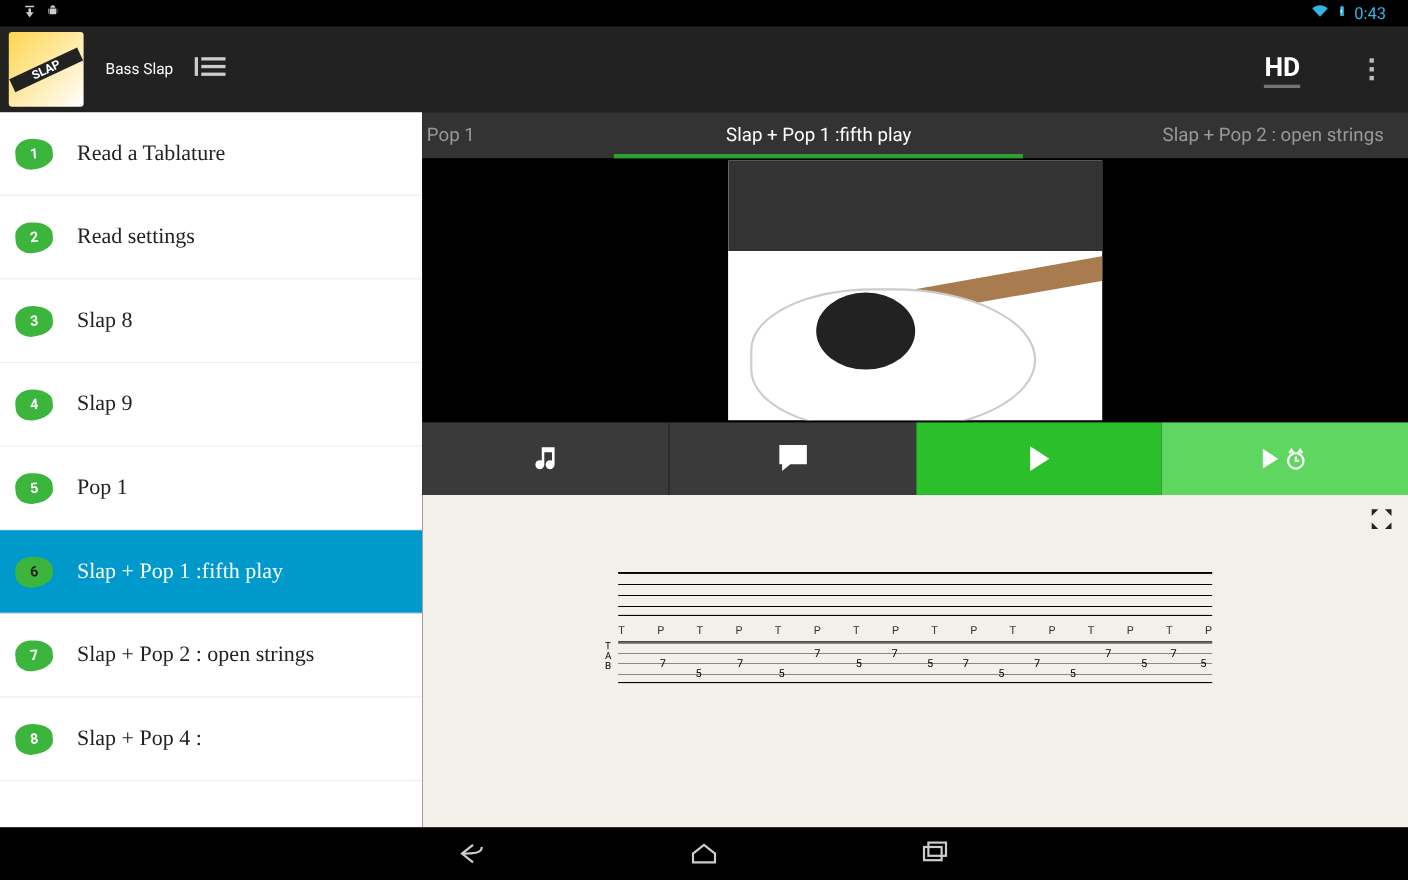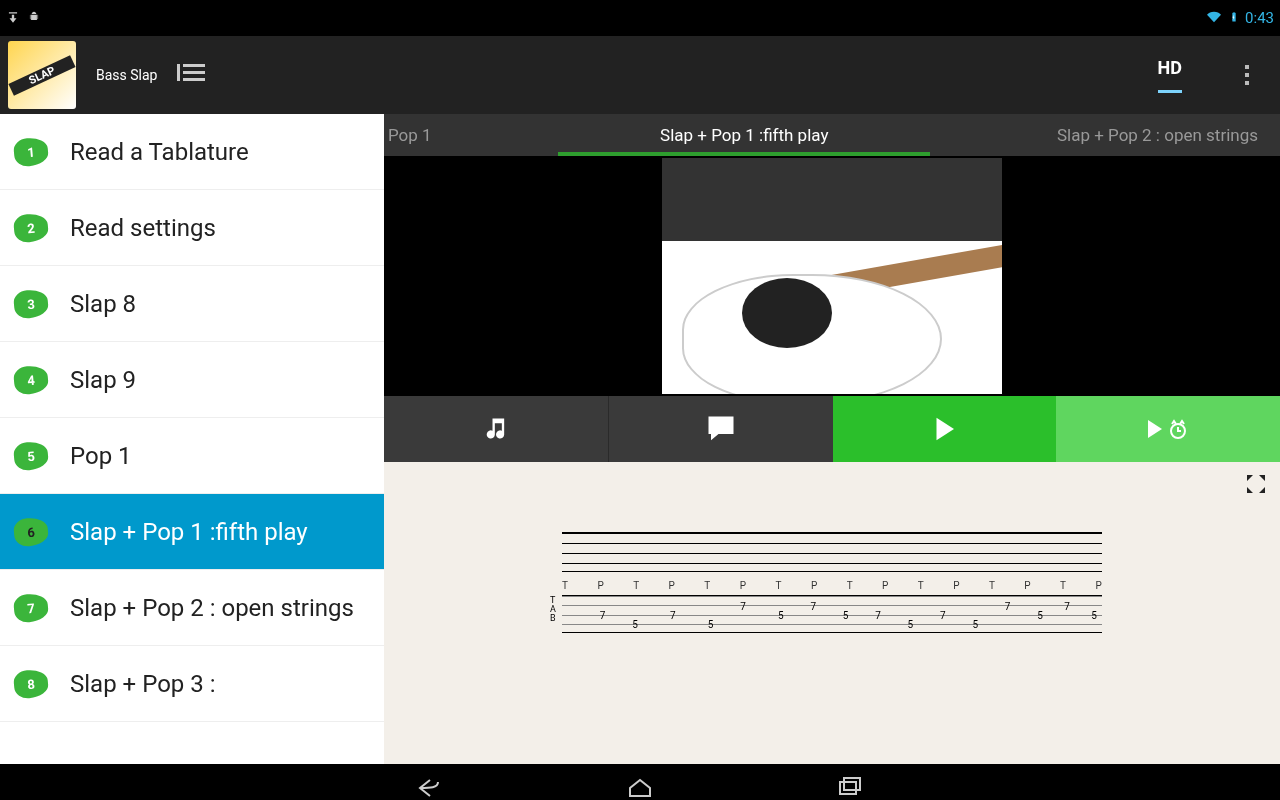--- a/index.html
+++ b/index.html
@@ -1,40 +1,40 @@
 <!DOCTYPE html>
 <html><head>
 <meta charset="utf-8">
 <style>
   * { margin: 0; padding: 0; box-sizing: border-box; font-family: Roboto, Arial, sans-serif; }
   body { width: 1280px; height: 800px; background: #000; overflow: hidden; }
 
   
-  .status-bar { height: 36px; background: #000; color: #fff; display: flex; align-items: center; padding: 0 6px; font-size: 14px; }
+  .status-bar { height: 24px; background: #000; color: #fff; display: flex; align-items: center; padding: 0 20px; font-size: 14px; }
   .status-left { display: flex; gap: 6px; }
   .status-right { margin-left: auto; display: flex; gap: 6px; align-items: center; color: #33b5e5; }
   .status-right .time { color: #33b5e5; font-size: 15px; }
 
   
   .action-bar { height: 78px; background: #222; display: flex; align-items: center; padding: 0 8px; gap: 20px; }
   .app-icon { width: 68px; height: 68px; background: linear-gradient(135deg,#ffd54f,#fff); border-radius: 3px; display:flex; align-items:center; justify-content:center; font-size:10px; color:#000; font-weight:bold; flex-direction:column; overflow:hidden; }
   .app-icon .slap-band { background:#222;color:#fff;width:100%;text-align:center;transform:rotate(-25deg);font-size:11px; }
   .app-title { color: #fff; font-size: 14px; }
-  .hd-badge { margin-left: auto; color: #fff; font-size: 18px; font-weight: bold; border-bottom: 3px solid #7dd3fc; padding-bottom:12px;}
+  .hd-badge { margin-left: auto; color: #fff; font-size: 24px; font-weight: bold; border-bottom: 3px solid #737373; padding-bottom:2px;}
   .overflow { width: 30px; display:flex; flex-direction:column; gap:4px; align-items:center; margin-left:30px; margin-right:10px;}
   .overflow span { width:4px; height:4px; background:#bbb; }
 
   
   .main { display:flex; height: calc(800px - 24px - 78px - 48px); }
 
   
   .sidebar { width: 384px; background:#fff; overflow:hidden; display:flex; flex-direction:column; }
   .list-item { display:flex; align-items:center; gap:22px; padding:16px 14px; border-bottom:1px solid #eee; min-height:76px; }
   .list-item.selected { background:#0099cc; color:#fff; }
-  .list-item .label { font-size:24px; color:#222; }
+  .list-item .label { font-size:20px; color:#222;font-family:Liberation Serif, serif; }
   .list-item.selected .label { color:#fff; }
   .pick-badge { width:34px; height:28px; background:#3bb53b; border-radius:50% 70% 70% 50% / 50% 50% 50% 50%; transform:rotate(-5deg); display:flex; align-items:center; justify-content:center; font-size:13px; color:#fff; font-weight:bold; flex:0 0 34px; }
   .list-item.selected .pick-badge{ background:#3bb53b; color:#222; }
 
   
   .content { flex:1; display:flex; flex-direction:column; background:#000; }
   .tabs { height:42px; background:#333; display:flex; align-items:stretch; color:#ccc; font-size:17px;}
   .tab { display:flex; align-items:center; justify-content:center; padding:0 22px; white-space:nowrap; position:relative;}
   .tab.prev { flex:0 0 auto; justify-content:flex-start; padding-left:4px; color:#999;}
   .tab.active { flex:1; color:#fff; }
@@ -149,21 +149,21 @@
       <div class="list-item selected">
         <div class="pick-badge">6</div>
         <div class="label">Slap + Pop 1 :fifth play</div>
       </div>
       <div class="list-item">
         <div class="pick-badge">7</div>
         <div class="label">Slap + Pop 2 : open strings</div>
       </div>
       <div class="list-item">
         <div class="pick-badge">8</div>
-        <div class="label">Slap + Pop 3 :</div>
+        <div class="label">Slap + Pop 4 :</div>
       </div>
     </div>
 
   <div class="content">
     <div class="tabs">
       <div class="tab prev">
           <span>Pop 1</span>
         </div>
       <div class="tab active">
           <span>Slap + Pop 1 :fifth play</span>

